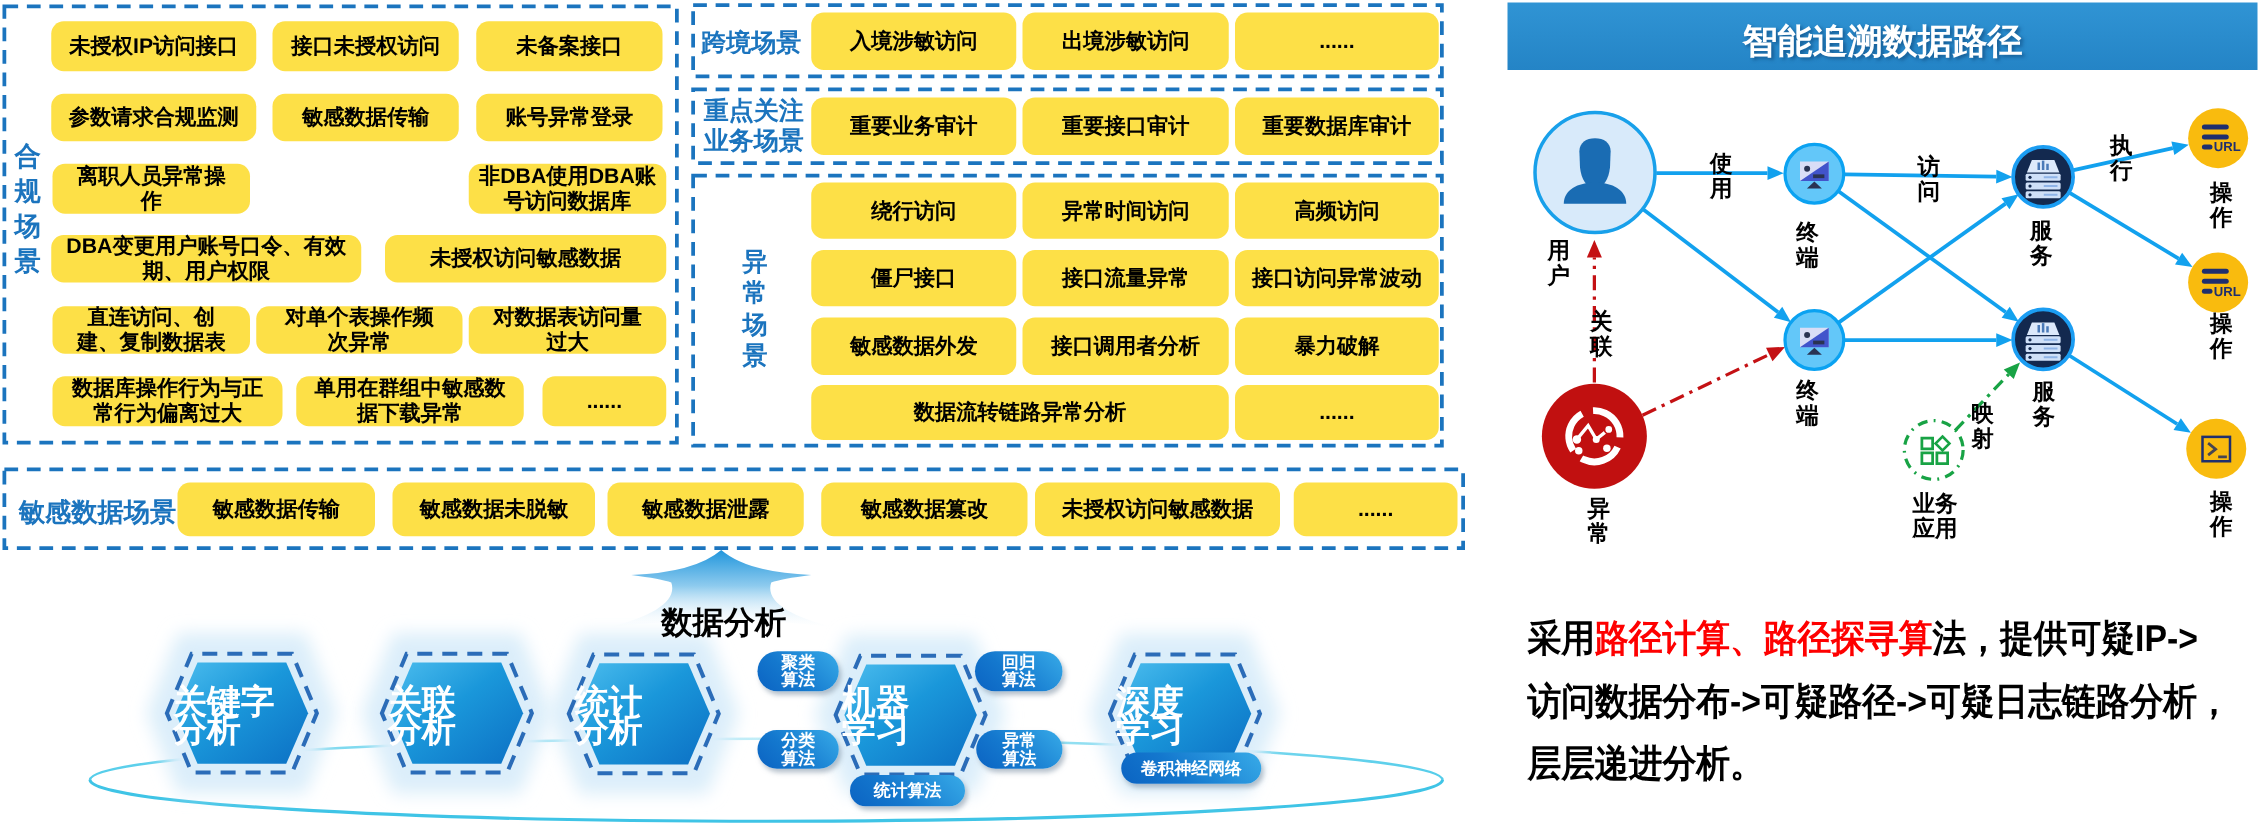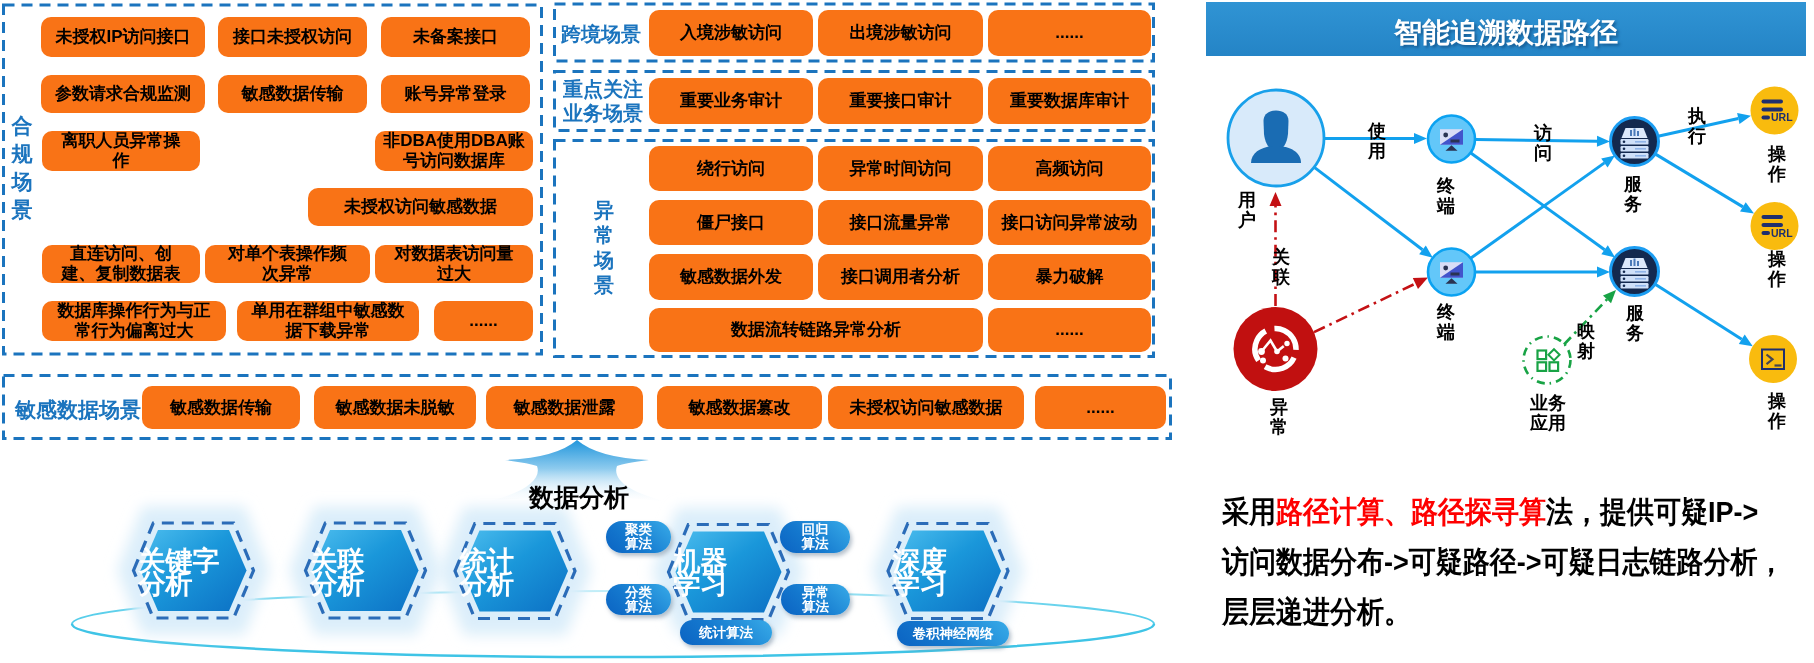--- a/index.html
+++ b/index.html
@@ -1,17 +1,17 @@
 <!DOCTYPE html>
 <html><head><meta charset="utf-8">
 <style>
 * { margin:0; padding:0; box-sizing:border-box; }
 html,body { width:1814px; height:663px; background:#fff; font-family:"Liberation Sans",sans-serif; overflow:hidden; }
 #c { position:relative; width:1814px; height:663px; }
-.btn { position:absolute; background:#f97316; border-radius:10px; display:flex; align-items:center; justify-content:center; text-align:center; font-weight:bold; color:#000; line-height:20px; }
+.btn { position:absolute; background:#fde047; border-radius:10px; display:flex; align-items:center; justify-content:center; text-align:center; font-weight:bold; color:#000; line-height:20px; }
 .lbl { position:absolute; color:#1b74be; font-weight:bold; }
 .nl { position:absolute; font-weight:bold; font-size:18px; line-height:19.5px; color:#000; text-align:center; width:26px; }
 .hx { position:absolute; color:#fff; font-weight:bold; font-size:27px; line-height:23px; }
 .pill { position:absolute; background:linear-gradient(225deg,#38abe8 0%,#1478ce 60%,#0b63c2 100%); border-radius:16px; color:#fff; font-weight:bold; text-align:left; display:flex; align-items:center; justify-content:center; box-shadow:2px 3px 4px rgba(120,140,160,0.55); }
 </style></head>
 <body>
 <div id="c">
 <svg width="1814" height="663" viewBox="0 0 1814 663" style="position:absolute;left:0;top:0">
 <defs>
 <linearGradient id="hexg" x1="0" y1="0" x2="1" y2="1">
@@ -157,20 +157,21 @@
 
 </svg>
 <div class="btn" style="left:41px;top:17px;width:164px;height:40px;font-size:17px">未授权IP访问接口</div>
 <div class="btn" style="left:218px;top:17px;width:149px;height:40px;font-size:17px">接口未授权访问</div>
 <div class="btn" style="left:381px;top:17px;width:149px;height:40px;font-size:17px">未备案接口</div>
 <div class="btn" style="left:41px;top:75px;width:164px;height:38px;font-size:17px">参数请求合规监测</div>
 <div class="btn" style="left:218px;top:75px;width:149px;height:38px;font-size:17px">敏感数据传输</div>
 <div class="btn" style="left:381px;top:75px;width:149px;height:38px;font-size:17px">账号异常登录</div>
 <div class="btn" style="left:42px;top:131px;width:158px;height:40px;font-size:17px">离职人员异常操<br>作</div>
 <div class="btn" style="left:375px;top:131px;width:158px;height:40px;font-size:17px">非DBA使用DBA账<br>号访问数据库</div>
+<div class="btn" style="left:41px;top:188px;width:248px;height:38px;font-size:17px">DBA变更用户账号口令、有效<br>期、用户权限</div>
 <div class="btn" style="left:308px;top:188px;width:225px;height:38px;font-size:17px">未授权访问敏感数据</div>
 <div class="btn" style="left:42px;top:245px;width:158px;height:38px;font-size:17px">直连访问、创<br>建、复制数据表</div>
 <div class="btn" style="left:205px;top:245px;width:165px;height:38px;font-size:17px">对单个表操作频<br>次异常</div>
 <div class="btn" style="left:375px;top:245px;width:158px;height:38px;font-size:17px">对数据表访问量<br>过大</div>
 <div class="btn" style="left:42px;top:301px;width:184px;height:40px;font-size:17px">数据库操作行为与正<br>常行为偏离过大</div>
 <div class="btn" style="left:237px;top:301px;width:182px;height:40px;font-size:17px">单用在群组中敏感数<br>据下载异常</div>
 <div class="btn" style="left:434px;top:301px;width:99px;height:40px;font-size:17px">......</div>
 <div class="btn" style="left:649px;top:10px;width:164px;height:46px;font-size:17px">入境涉敏访问</div>
 <div class="btn" style="left:818px;top:10px;width:165px;height:46px;font-size:17px">出境涉敏访问</div>
 <div class="btn" style="left:988px;top:10px;width:163px;height:46px;font-size:17px">......</div>
@@ -223,15 +224,15 @@
 <div class="hx" style="left:310.5px;top:550px;width:110px">关联<br>分析</div>
 <div class="hx" style="left:460px;top:550px;width:110px">统计<br>分析</div>
 <div class="hx" style="left:673.5px;top:550px;width:110px">机器<br>学习</div>
 <div class="hx" style="left:893px;top:550px;width:110px">深度<br>学习</div>
 
 <div class="pill" style="left:606px;top:521px;width:65px;height:32px;font-size:13.5px;line-height:14px">聚类<br>算法</div>
 <div class="pill" style="left:780px;top:521px;width:70px;height:32px;font-size:13.5px;line-height:14px">回归<br>算法</div>
 <div class="pill" style="left:606px;top:584px;width:65px;height:31px;font-size:13.5px;line-height:14px">分类<br>算法</div>
 <div class="pill" style="left:781px;top:584px;width:69px;height:31px;font-size:13.5px;line-height:14px">异常<br>算法</div>
 <div class="pill" style="left:680px;top:620px;width:92px;height:25px;font-size:13.5px;line-height:14px">统计算法</div>
-<div class="pill" style="left:897px;top:621px;width:112px;height:25px;font-size:13.5px;line-height:14px">卷积神经网络</div>
+<div class="pill" style="left:897px;top:602px;width:112px;height:25px;font-size:13.5px;line-height:14px">卷积神经网络</div>
 
 <div style="position:absolute;left:1222px;top:487px;font-size:30px;font-weight:bold;color:#000;line-height:50px;white-space:nowrap;transform:scaleX(0.9);transform-origin:left top">采用<span style="color:#fe0000">路径计算、路径探寻算</span>法，提供可疑IP-&gt;<br>访问数据分布-&gt;可疑路径-&gt;可疑日志链路分析，<br>层层递进分析。</div>
 </div>
 </body></html>

